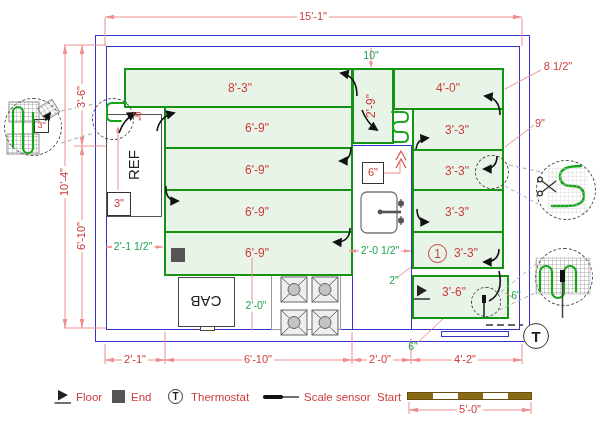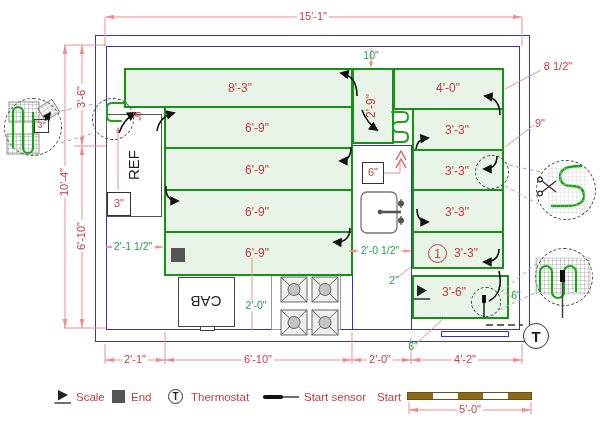--- a/index.html
+++ b/index.html
@@ -275,25 +275,25 @@
   <div class="t tg sm chip" style="left:133px;top:247px;">2'-1 1/2"</div>
   <div class="t tg sm chip" style="left:256px;top:306px;">2'-0"</div>
   <div class="t tg sm chip" style="left:380px;top:251px;">2'-0 1/2"</div>
   <div class="t tg sm" style="left:394px;top:281px;">2"</div>
   <div class="t tg sm" style="left:413px;top:347px;">6"</div>
   <div class="t tg sm" style="left:516px;top:296px;">6"</div>
 
   <div class="t dark rm90" style="left:134px;top:165px;font-size:15px;">REF</div>
   <div class="t dark r180" style="left:206px;top:301px;font-size:15px;">CAB</div>
 
-  <div class="lt" style="left:76px;top:397px;">Scale</div>
+  <div class="lt" style="left:76px;top:397px;">Floor</div>
   <div class="abs sqend z4" style="left:112px;top:390px;width:13px;height:13px;"></div>
   <div class="lt" style="left:131px;top:397px;">End</div>
   <div class="abs tcirc z4" style="left:168px;top:389px;width:15px;height:15px;font-size:10px;">
     <span>T</span>
     </div>
   <div class="lt" style="left:191px;top:397px;">Thermostat</div>
-  <div class="lt" style="left:304px;top:397px;">Start sensor</div>
+  <div class="lt" style="left:304px;top:397px;">Scale sensor</div>
   <div class="lt" style="left:377px;top:397px;">Start</div>
   <div class="abs scalebar z4" style="left:407px;top:392px;width:125px;height:8px;"></div>
   <div class="t chip" style="left:470px;top:410px;">5'-0"</div>
 
 </div>
 
 </body></html>

